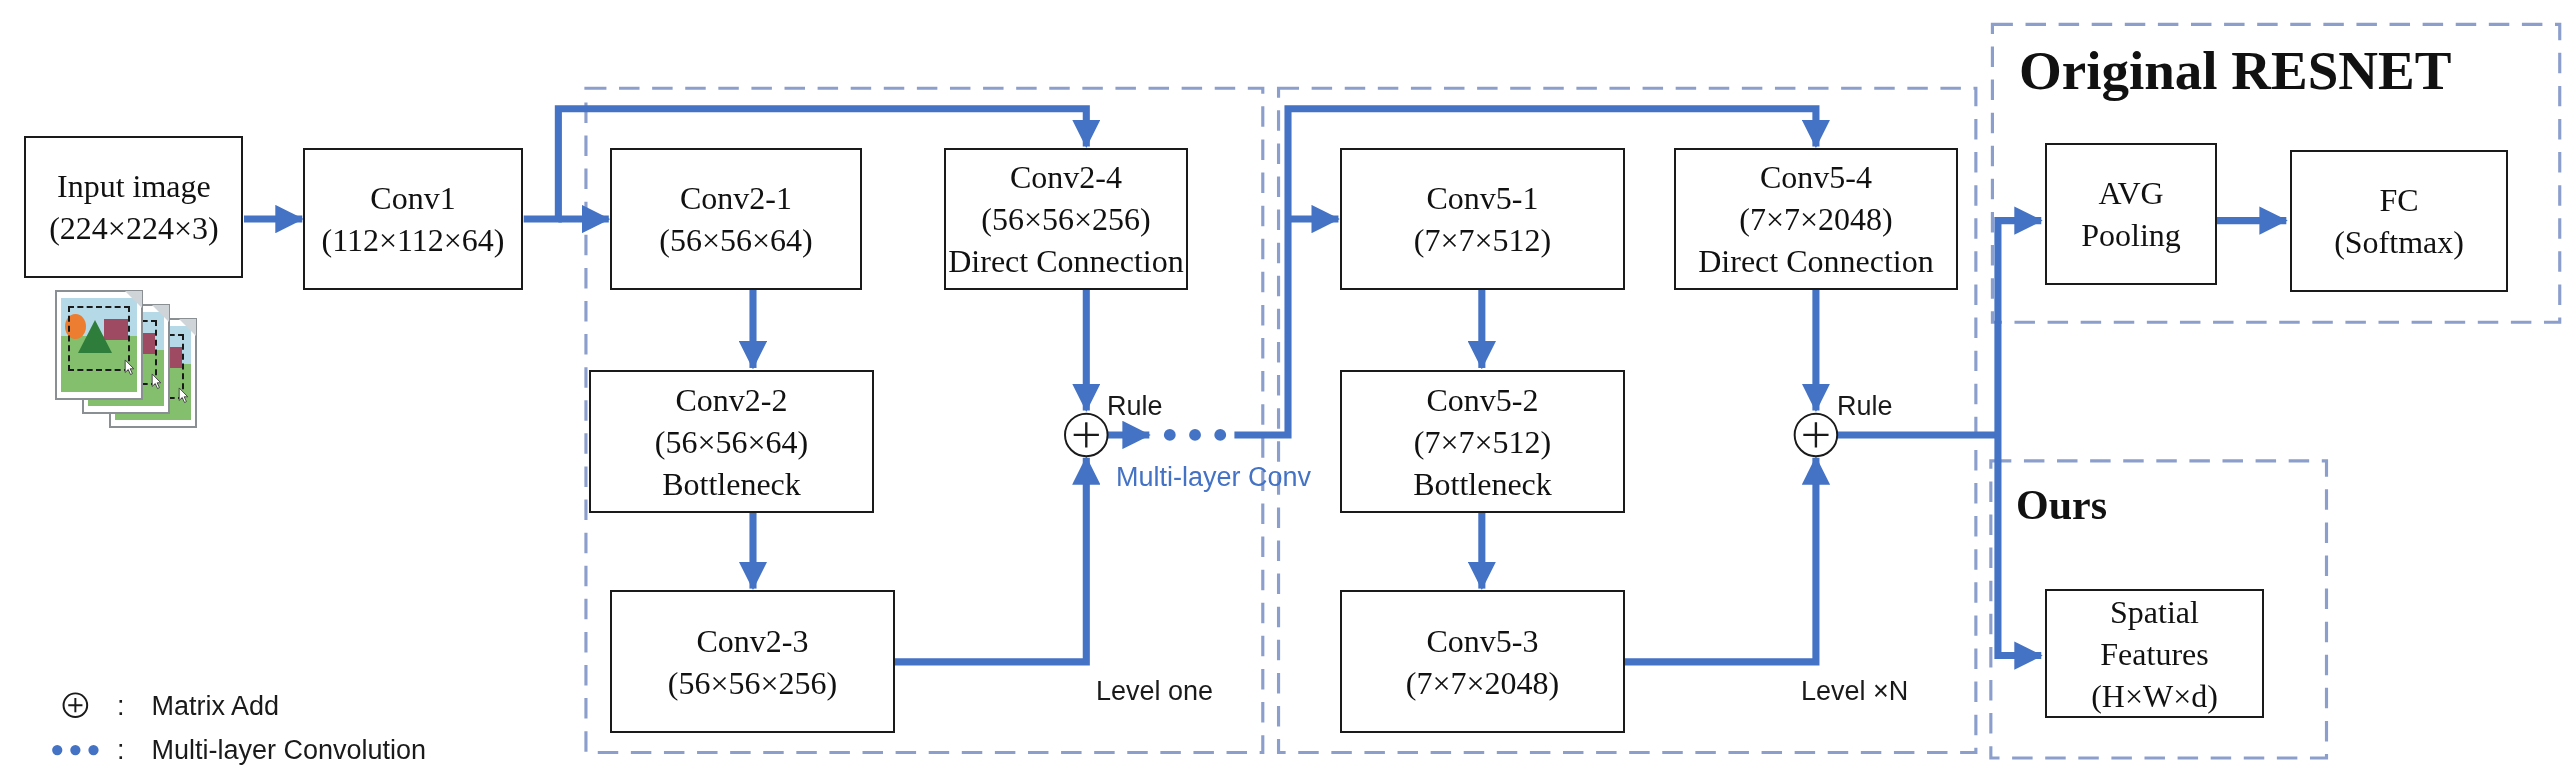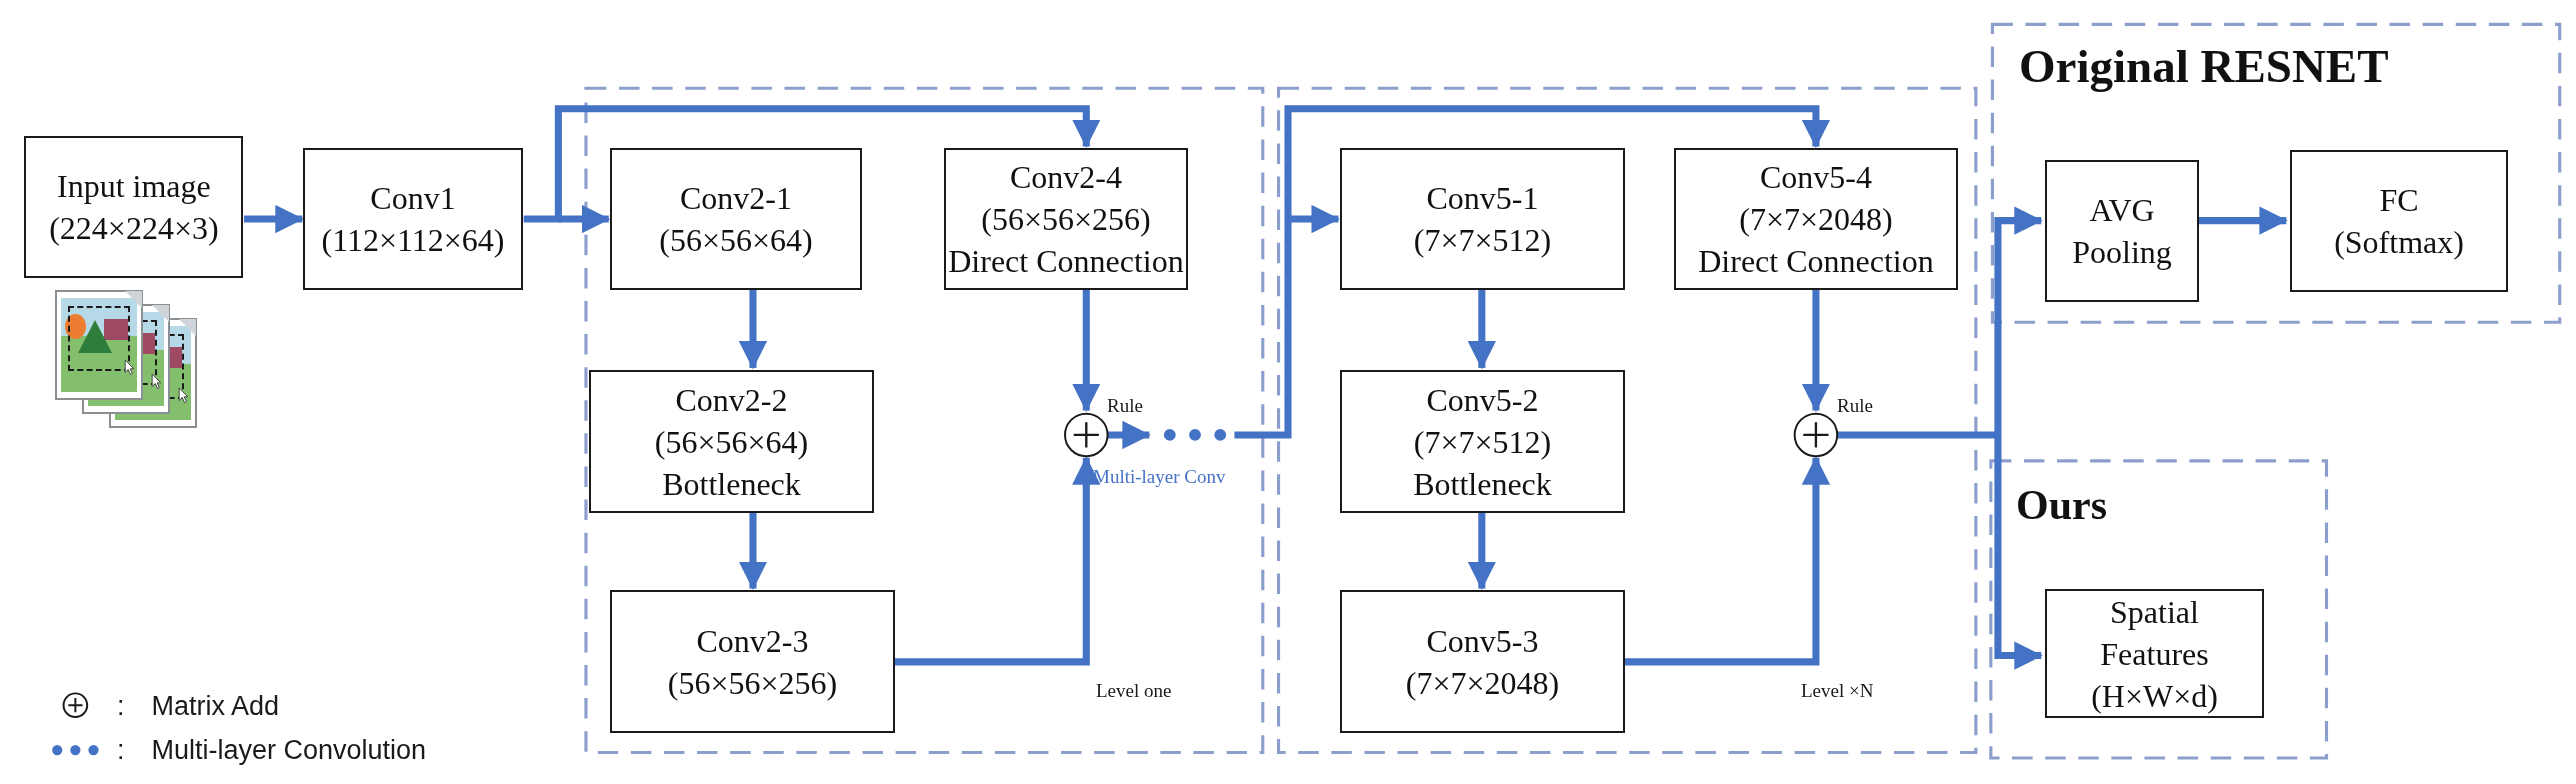--- a/index.html
+++ b/index.html
@@ -24,36 +24,36 @@
     align-items:center;
     text-align:center;
     font-size:32px;
     line-height:42px;
     box-sizing:border-box;
   }
   .box span{display:block;white-space:nowrap;}
   
   .slabel{
     position:absolute;
-    font-family:Liberation Serif, serif;
-    font-size:19px;
+    font-family:Liberation Sans, sans-serif;
+    font-size:27px;
     line-height:30px;
     color:#1a1a1a;
     white-space:nowrap;
   }
   .blue-text{color:#4472C4;}
   
   .title{
     position:absolute;
     font-family:"Liberation Serif","DejaVu Serif",serif;
     font-weight:bold;
     color:#111111;
     white-space:nowrap;
   }
-  .title-resnet{font-size:47px;}
+  .title-resnet{font-size:55px;}
   .title-ours{font-size:42px;}
   
   .legend-row{
     position:absolute;
     display:flex;
     gap:27px;
     font-family:"Liberation Sans","DejaVu Sans",sans-serif;
     font-size:27px;
     line-height:30px;
     color:#1a1a1a;
@@ -194,21 +194,21 @@
     <span>Conv5-2</span>
     <span>(7×7×512)</span>
     <span>Bottleneck</span>
   </div>
 
   <div class="box" style="left:1340px;top:590px;width:285px;height:143px">
     <span>Conv5-3</span>
     <span>(7×7×2048)</span>
   </div>
 
-  <div class="box" style="left:2045px;top:160px;width:154px;height:142px">
+  <div class="box" style="left:2045px;top:143px;width:172px;height:142px">
     <span>AVG</span>
     <span>Pooling</span>
   </div>
 
   <div class="box" style="left:2290px;top:150px;width:218px;height:142px">
     <span>FC</span>
     <span>(Softmax)</span>
   </div>
 
   <div class="box" style="left:2045px;top:589px;width:219px;height:129px">
@@ -216,21 +216,21 @@
     <span>Features</span>
     <span>(H×W×d)</span>
   </div>
 
   <div class="title title-resnet" style="left:2019px;top:39px">Original RESNET</div>
   <div class="title title-ours" style="left:2016px;top:481px">Ours</div>
 
   <div class="slabel" style="left:1107px;top:391px">Rule</div>
   <div class="slabel" style="left:1837px;top:391px">Rule</div>
 
-  <div class="slabel blue-text" style="left:1093px;top:462px">Multi-layer Conv</div>
+  <div class="slabel blue-text" style="left:1116px;top:462px">Multi-layer Conv</div>
 
   <div class="slabel" style="left:1096px;top:676px">Level one</div>
   <div class="slabel" style="left:1801px;top:676px">Level ×N</div>
 
   <div class="legend-row" style="left:117px;top:691px">
     <span>:</span>
     <span>Matrix Add</span>
   </div>
   <div class="legend-row" style="left:117px;top:735px">
     <span>:</span>

